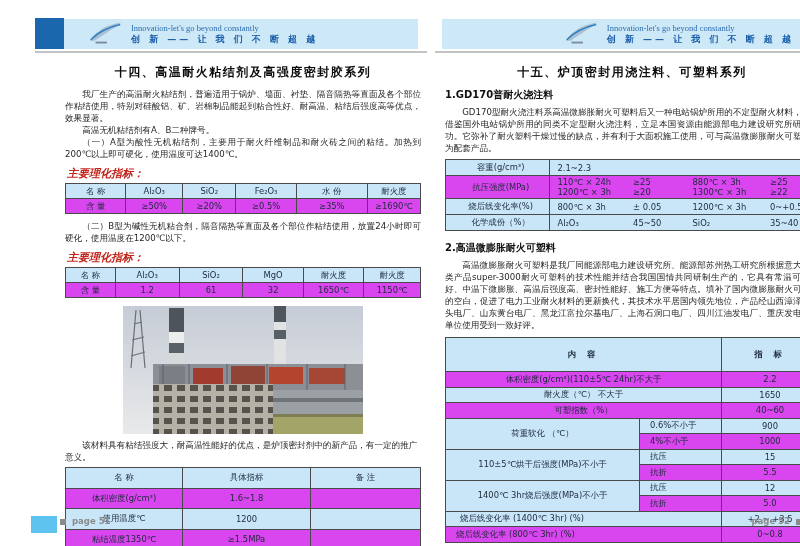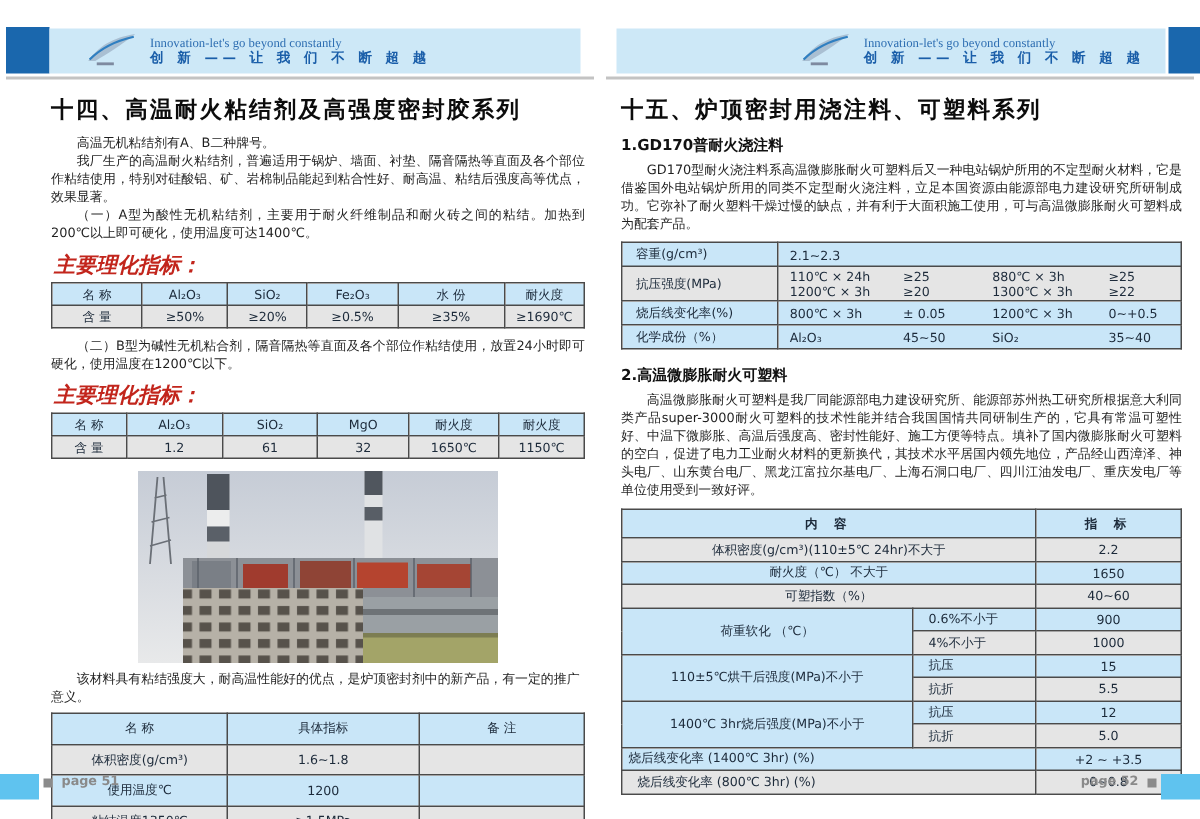--- a/index.html
+++ b/index.html
@@ -1,19 +1,19 @@
 <!DOCTYPE html>
 <html><head>
 <meta charset="utf-8">
 <style>
   * { margin:0; padding:0; box-sizing:border-box; }
   html,body { width:800px; height:546px; background:#ffffff; overflow:hidden;
               font-family:"DejaVu Sans", sans-serif; }
   .spread { position:relative; width:800px; height:546px; background:#fff; }
-  .page { position:absolute; top:0; width:400px; height:546px; }
+  .page { position:absolute; top:0; width:400px; height:546px;margin-left:31px; }
   .page-left { left:0; } .page-right { left:400px; }
 
   
   .hdr-band { position:absolute; top:19px; height:30px; background:#cde8f7; }
   .page-left .hdr-band { left:33px; width:354px; }
   .page-right .hdr-band { left:11px; width:366px; }
   .hdr-block { position:absolute; top:18px; width:29px; height:31px; background:#1a67ad; }
   .page-left .hdr-block { left:4px; }
   .page-right .hdr-block { left:379px; }
   .hdr-inner { position:absolute; top:2px; display:flex; align-items:center; gap:7px; }
@@ -25,56 +25,56 @@
   .slogan-en { font-family:"Liberation Serif", serif; font-size:8.5px; color:#2e6eb2; }
   .slogan-zh { font-size:9px; font-weight:bold; color:#1a5ea9; letter-spacing:3px; }
   .hdr-rule { position:absolute; top:51px; height:2px; background:#c3c3c3; }
   .page-left .hdr-rule { left:4px; width:392px; }
   .page-right .hdr-rule { left:4px; width:392px; }
 
   
   .content { position:absolute; top:60px; }
   .page-left .content { left:34px; width:356px; }
   .page-right .content { left:14px; width:374px; }
-  .doc-title { font-size:15px; font-weight:bold; color:#0c0c0c;
+  .doc-title { text-align:center; font-size:12px; font-weight:bold; color:#0c0c0c;
                letter-spacing:1.5px; margin:4px 0 7px 0; }
   p.body { font-size:8.6px; color:#1f1f1f; line-height:12px; text-align:justify; text-indent:2em; }
-  .red-label { color:#c2251c; font-weight:bold; font-style:italic; font-size:14px; margin:6px 0 2px 2px; }
+  .red-label { color:#c2251c; font-weight:bold; font-style:italic; font-size:11px; margin:6px 0 2px 2px; }
   .subhead { font-size:10px; font-weight:bold; color:#111; margin:6px 0 4px 0; }
 
   table { border-collapse:collapse; width:100%; table-layout:fixed; }
   td { border:1px solid #4a4a4a; font-size:8.4px; color:#1c2a3a; padding:1px 3px;
        text-align:center; vertical-align:middle; height:16px; overflow:hidden; }
   tr.blue td, td.blue { background:#c9e6f8; }
-  tr.white td { background:#e5e5e5; }
+  tr.white td { background:#d946ef; }
   td.force-white { background:#ffffff; }
   .tbl-wrap { margin:2px 0 0 0; }
 
   
   .tbl-a td { height:15px; }
   .tbl-c td { height:20.5px; }
   .tbl-c { margin-top:4px; }
 
   
   .photo { display:block; margin:8px auto 5px auto; width:240px; height:128px; }
   .caption { font-size:8.6px; color:#1f1f1f; line-height:12px; text-indent:2em; margin-top:2px; }
 
   
   .tbl-d td { text-align:left; padding-left:7px; }
-  .tbl-d td.lbl { padding-left:9px; }
+  .tbl-d td.lbl { padding-left:9px;text-align:center; }
   .segline { display:flex; }
   .segline span { display:inline-block; text-align:left; }
   .segline .c1 { width:84px; } .segline .v1 { width:66px; }
   .segline .c2 { width:86px; } .segline .v2 { width:50px; }
 
   
   .tbl-e td.lbl2 { text-align:center; }
   .tbl-e td.sub { text-align:left; padding-left:10px; }
   .tbl-e td { height:15.5px; }
-  .tbl-e tr.th-row td { height:19px; font-weight:bold; letter-spacing:4px; }
+  .tbl-e tr.th-row td { height:34px; font-weight:bold; letter-spacing:4px; }
 
   
   .foot-rect { position:absolute; top:516px; height:17px; width:26px; background:#5fc3ef; }
   .page-left .foot-rect { left:0; }
   .page-right .foot-rect { right:0; }
   .foot-sq { position:absolute; top:519px; width:6px; height:6px; background:#8b8b8b; }
   .page-left .foot-sq { left:29px; }
   .page-right .foot-sq { right:29px; }
   .foot-label { position:absolute; top:516px; font-size:8.5px; color:#8a8a8a;font-weight:bold; }
   .page-left .foot-label { left:41px; }
@@ -97,22 +97,22 @@
         <div class="slogans">
           <span class="slogan-en">Innovation-let's go beyond constantly</span>
           <span class="slogan-zh">创 新 —— 让 我 们 不 断 超 越</span>
         </div>
       </div>
     </div>
     <div class="hdr-rule"></div>
 
     <div class="content">
       <div class="doc-title">十四、高温耐火粘结剂及高强度密封胶系列</div>
+      <p class="body">我厂生产的高温耐火粘结剂，普遍适用于锅炉、墙面、衬垫、隔音隔热等直面及各个部位作粘结使用，特别对硅酸铝、矿、岩棉制品能起到粘合性好、耐高温、粘结后强度高等优点，效果显著。</p>
       <p class="body">高温无机粘结剂有A、B二种牌号。</p>
-      <p class="body">我厂生产的高温耐火粘结剂，普遍适用于锅炉、墙面、衬垫、隔音隔热等直面及各个部位作粘结使用，特别对硅酸铝、矿、岩棉制品能起到粘合性好、耐高温、粘结后强度高等优点，效果显著。</p>
       <p class="body">（一）A型为酸性无机粘结剂，主要用于耐火纤维制品和耐火砖之间的粘结。加热到200℃以上即可硬化，使用温度可达1400℃。</p>
 
       <div class="red-label">主要理化指标：</div>
       <div class="tbl-wrap">
         <table class="tbl-a">
           <colgroup>
               <col style="width:17%">
               <col style="width:16%">
               <col style="width:15%">
               <col style="width:17%">
@@ -376,21 +376,21 @@
         <tr class="blue">
           <td rowspan="2" class="force-white">1400℃ 3hr烧后强度(MPa)不小于</td>
           <td class="sub">抗压</td>
           <td>12</td>
         </tr>
         <tr class="white">
           <td class="sub">抗折</td>
           <td>5.0</td>
         </tr>
         <tr class="blue">
-          <td colspan="2" style="text-align:left;padding-left:4px">烧后线变化率 (1400℃  3hr)  (%)</td>
+          <td colspan="2" style="text-align:left;padding-left:14px">烧后线变化率 (1400℃  3hr)  (%)</td>
           <td>+2 ~ +3.5</td>
         </tr>
         <tr class="white">
           <td colspan="2" style="text-align:left;padding-left:10px">烧后线变化率 (800℃  3hr)  (%)</td>
           <td>0~0.8</td>
         </tr>
       </tbody>
         </table>
     </div>
 

